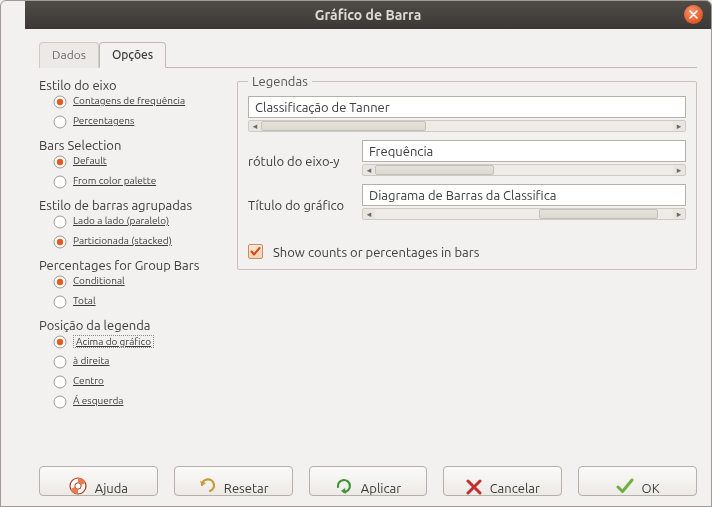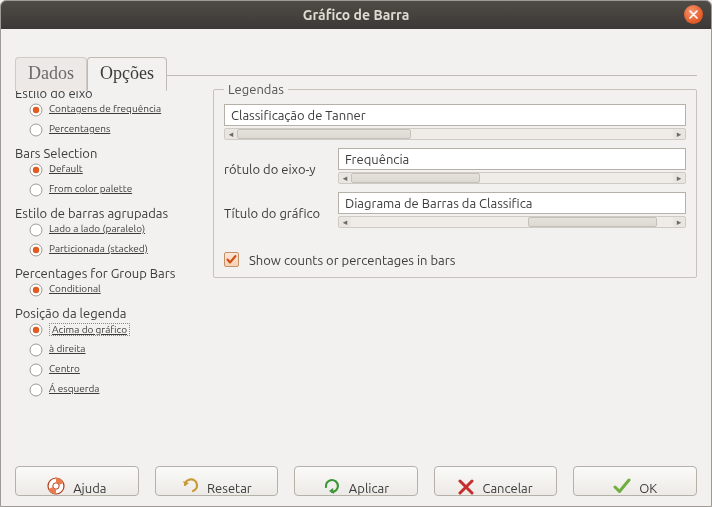--- a/index.html
+++ b/index.html
@@ -15,20 +15,21 @@
   }
   .window {
     width: 712px;
     height: 507px;
     display: flex;
     flex-direction: column;
     border: 1px solid #9e9a95;
     border-radius: 6px 6px 0 0;
     background: #f2f1f0;
     overflow: hidden;
+    padding-left: 24px;
   }
   .titlebar {
     height: 28px;
     background: linear-gradient(to bottom, #4f4b46, #3c3836);
     display: flex;
     align-items: center;
     justify-content: center;
     color: #dfdbd2;
     font-weight: bold;
     font-size: 14px;
@@ -53,27 +54,26 @@
     display: flex;
     flex-direction: column;
   }
   .tabs {
     display: flex;
     border-bottom: 1px solid #bfbab3;
     margin-bottom: 6px;
   }
   .tab {
     padding: 5px 12px 6px 12px;
-    font-size: 18px;
+    font-size: 12px;
     color: #6b6b6b;
     border: 1px solid transparent;
     border-bottom: none;
     position: relative;
-    top: 16px;
-    font-family: Liberation Serif, serif;
+    top: 1px;
   }
   .tab.active {
     background: #f2f1f0;
     border: 1px solid #bfbab3;
     border-bottom: 1px solid #f2f1f0;
     border-radius: 4px 4px 0 0;
     color: #3c3c3c;
     font-weight: 500;
   }
   .tab:not(.active){
@@ -294,20 +294,28 @@
         <div class="group-label">Percentages for Group Bars</div>
         <div class="radio-row">
           <span class="radio">
               <svg width="14" height="14">
                 <circle cx="7" cy="7" r="6" fill="#fff" stroke="#9e9a95" stroke-width="1"></circle>
                 <circle cx="7" cy="7" r="3.2" fill="#e25b1f"></circle>
               </svg>
             </span>
           <span>Conditional</span>
         </div>
+        <div class="radio-row">
+          <span class="radio">
+              <svg width="14" height="14">
+                <circle cx="7" cy="7" r="6" fill="#fff" stroke="#9e9a95" stroke-width="1"></circle>
+              </svg>
+            </span>
+          <span>Total</span>
+        </div>
 
         <div class="group-label">Posição da legenda</div>
         <div class="radio-row">
           <span class="radio">
               <svg width="14" height="14">
                 <circle cx="7" cy="7" r="6" fill="#fff" stroke="#9e9a95" stroke-width="1"></circle>
                 <circle cx="7" cy="7" r="3.2" fill="#e25b1f"></circle>
               </svg>
             </span>
           <span class="focus-box">Acima do gráfico</span>

